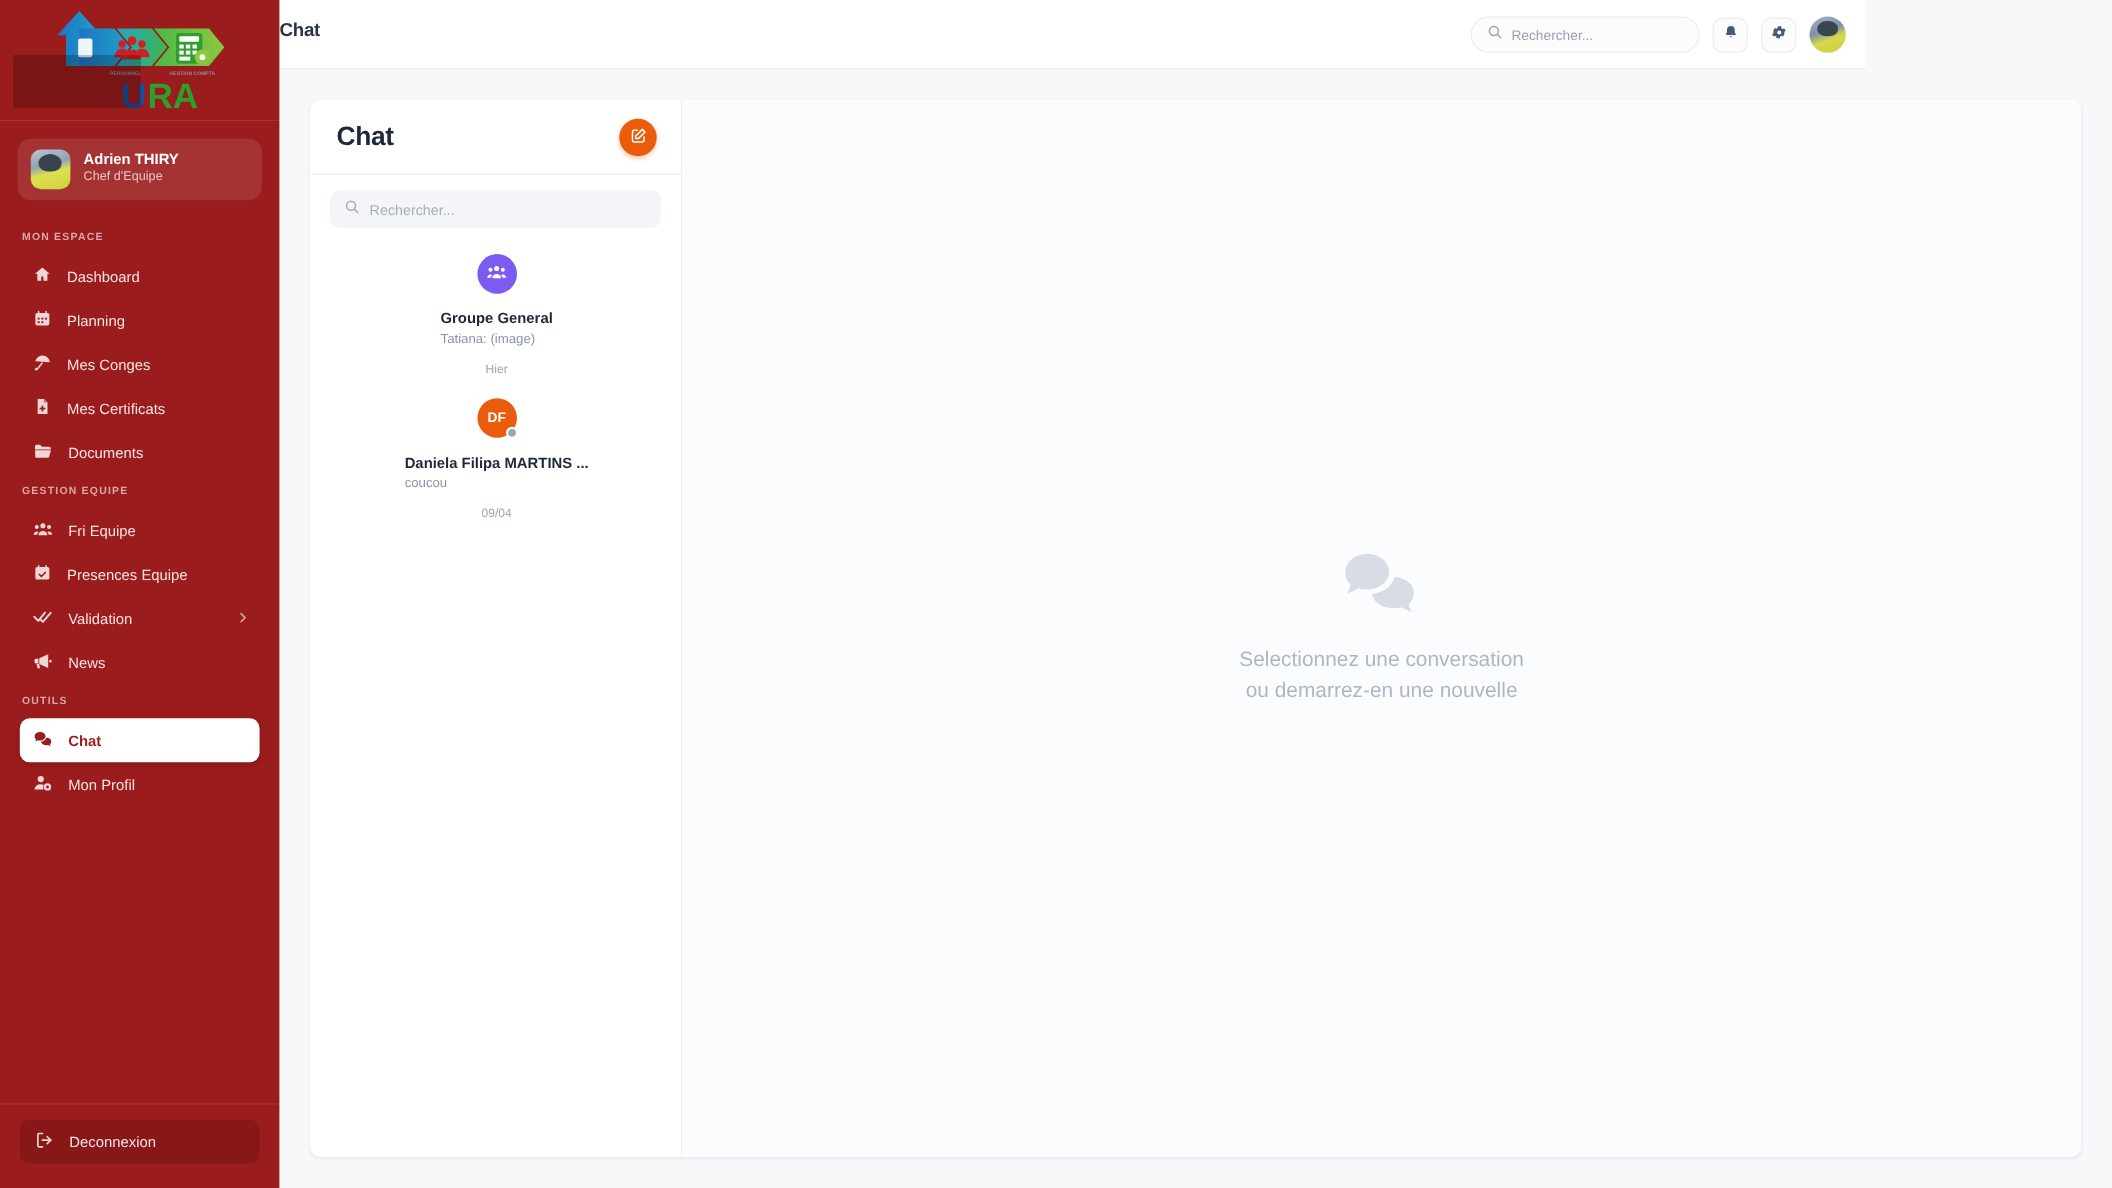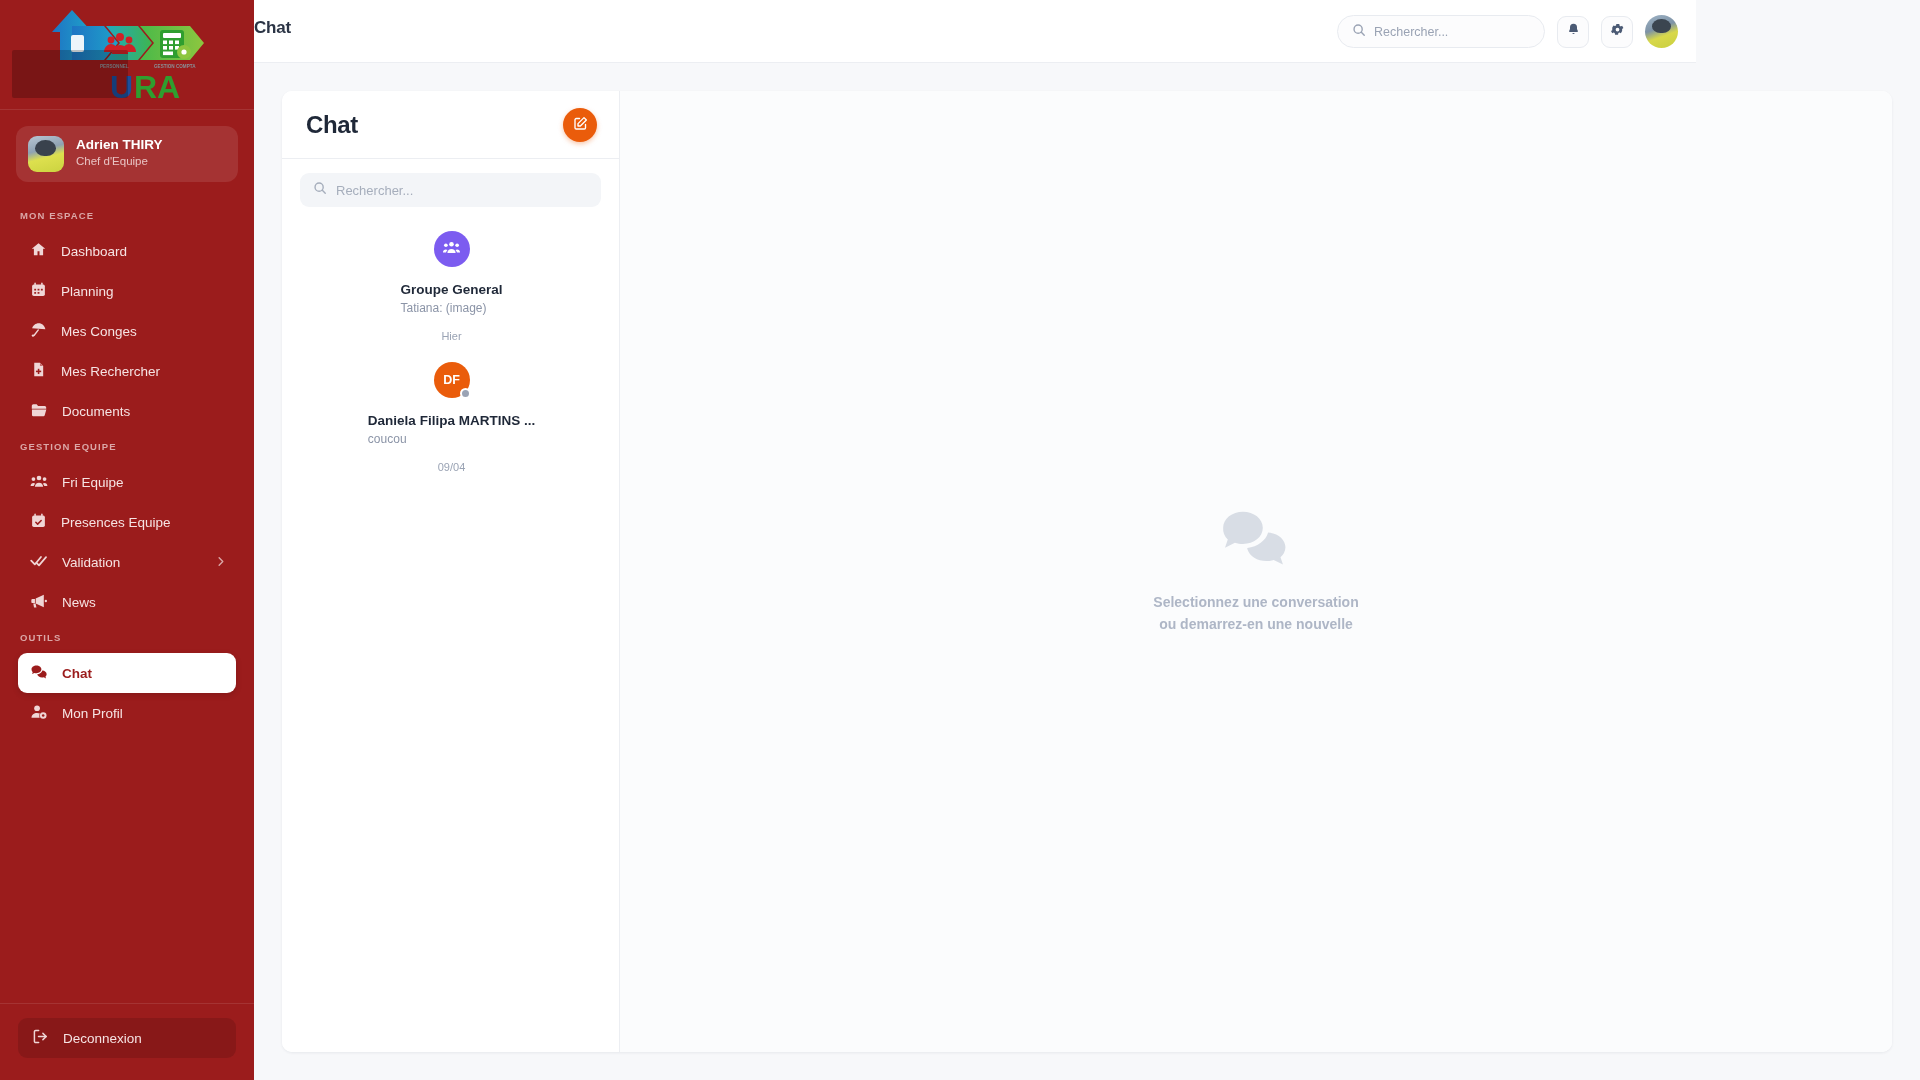--- a/index.html
+++ b/index.html
@@ -209,21 +209,21 @@
     white-space: nowrap; overflow: hidden; text-overflow: ellipsis;
   }
   .conv-time { font-size: 11px; color: #9aa3b4; flex: none; }
 
   
   .empty-pane {
     flex: 1; display: flex; flex-direction: column;
     align-items: center; justify-content: center;
     background: #fbfcfd; gap: 18px;
   }
-  .empty-text { text-align: center; color: #aeb6c6; font-size: 14px; line-height: 1.55; font-weight: bold; }
+  .empty-text { text-align: center; color: #aeb6c6; font-size: 19px; line-height: 1.55; }
 </style>
 </head>
 <body>
 
 <div class="app">
 
   <div class="topbar">
     <div class="page-title">Chat</div>
 
     <div class="topbar-right">
@@ -377,21 +377,21 @@
         <span>
           <svg width="17" height="17" viewBox="0 0 24 24" fill="#f0d6d6">
             <path d="M6 2.4h8l4.6 4.6v14.6H6z"></path>
               <path d="M14 2.4 18.6 7H14z" fill="#c86a6a"></path>
             <g fill="#9b1c1c">
                 <rect x="11" y="11" width="2.2" height="7.4"></rect>
                 <rect x="8.4" y="13.6" width="7.4" height="2.2"></rect>
               </g>
           </svg>
         </span>
-        <span class="ni-label">Mes Rechercher</span>
+        <span class="ni-label">Mes Certificats</span>
       </div>
 
       <div class="nav-item">
         <span>
           <svg width="18" height="18" viewBox="0 0 24 24" fill="#f0d6d6">
             <path d="M2.4 6.4a2 2 0 0 1 2-2h4.4l2 2.4h8.8a2 2 0 0 1 2 2v1.4H2.4z"></path>
             <path d="M2.6 11.2h19.2l-2.2 7.8a1.6 1.6 0 0 1-1.55 1.2H4.2a1.6 1.6 0 0 1-1.55-1.2z"></path>
           </svg>
         </span>
         <span class="ni-label">Documents</span>

